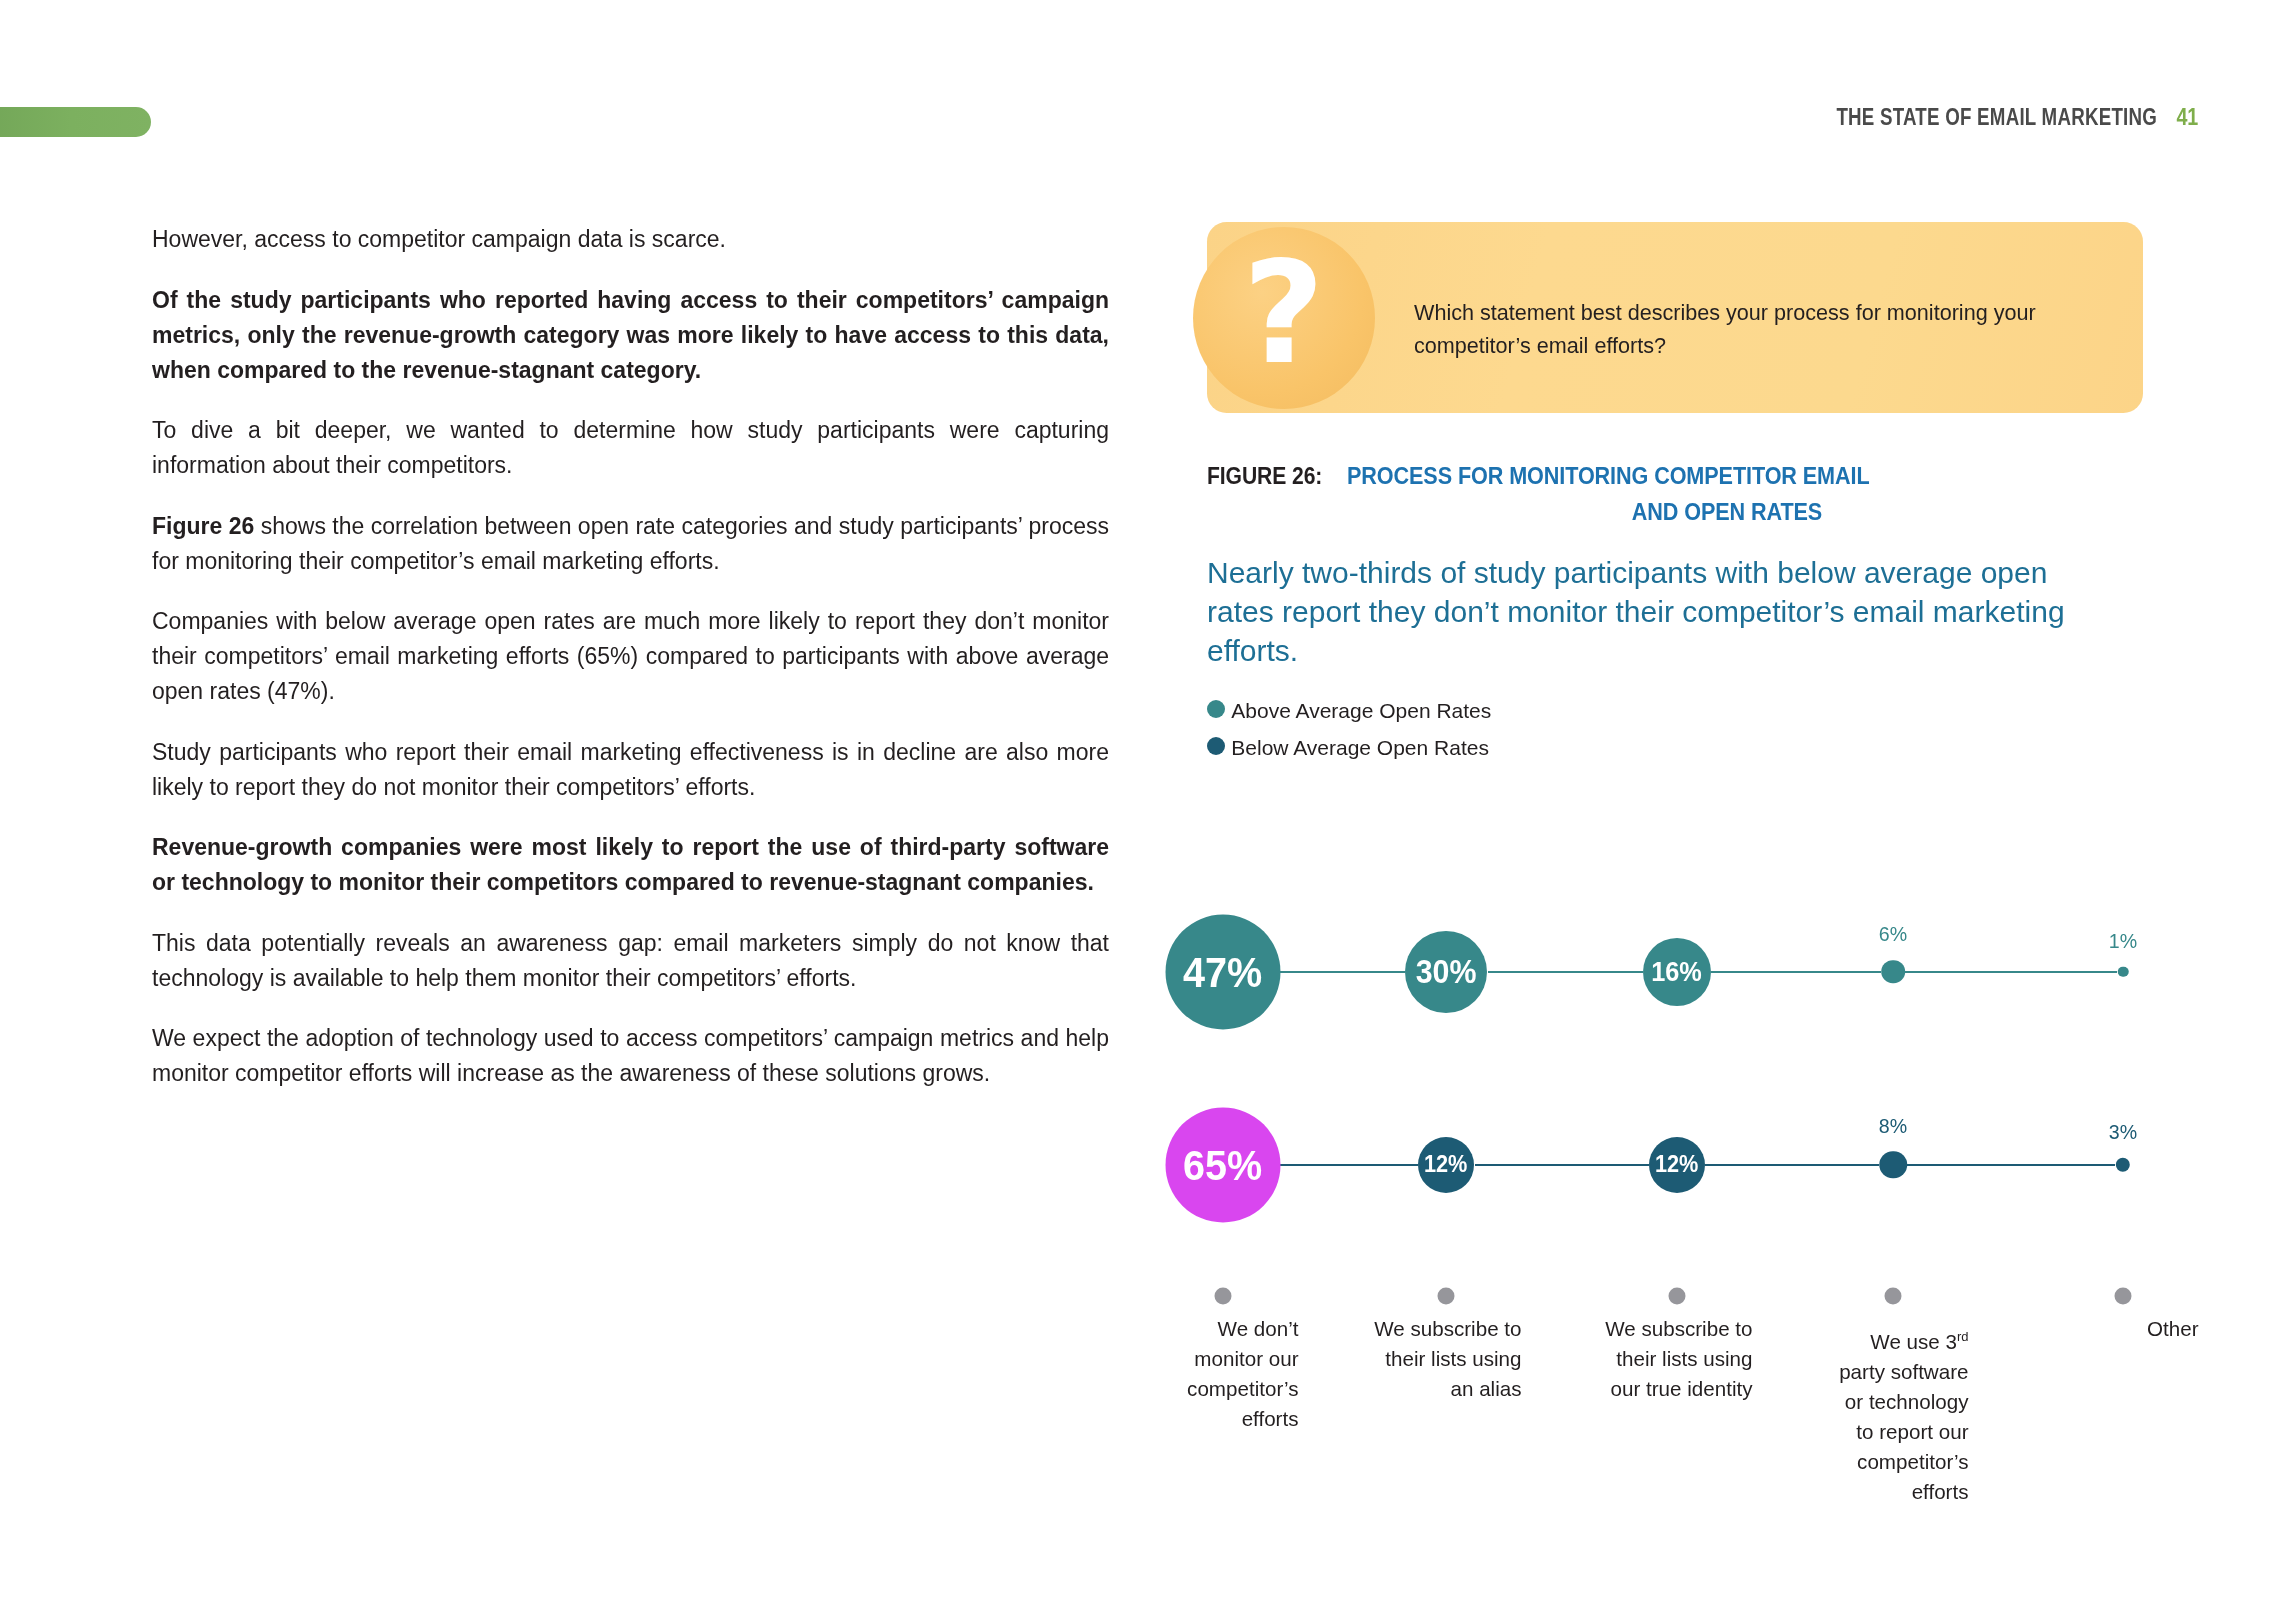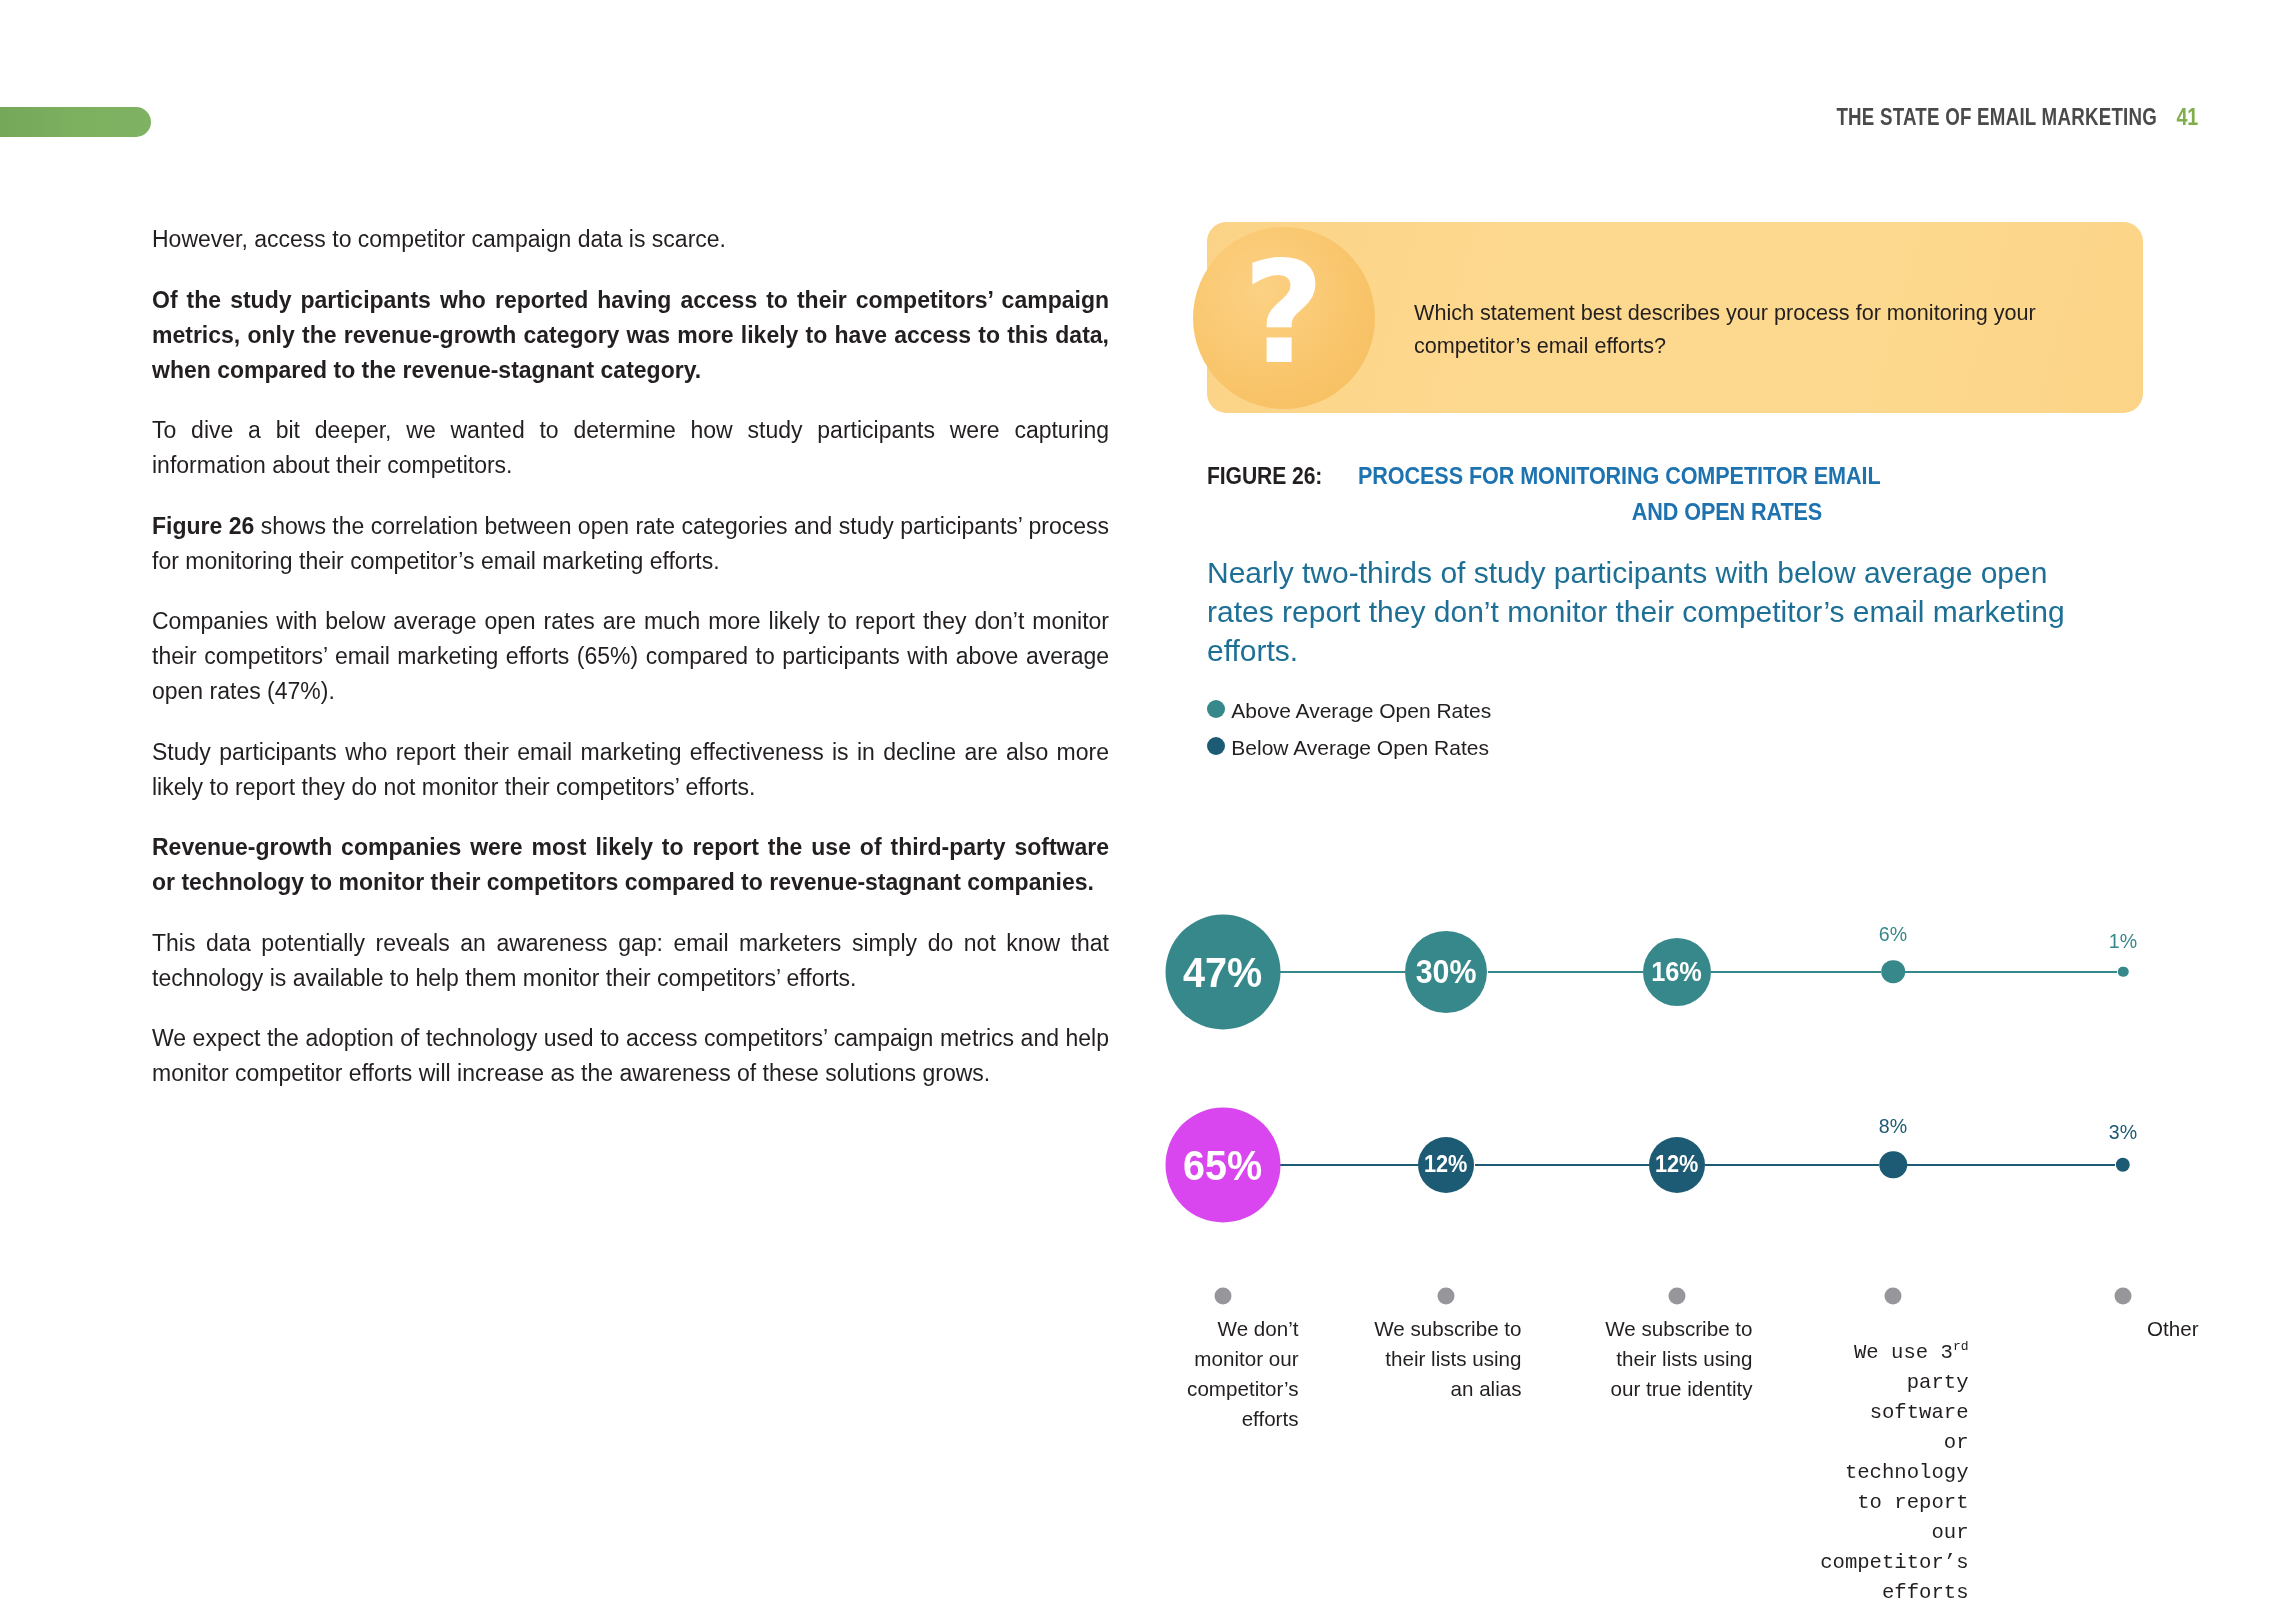--- a/index.html
+++ b/index.html
@@ -117,21 +117,21 @@
 
   
   #fig-heading {
     margin-top: 49px;
     display: block;
     width: 929px;
   }
   #fig-line1 {
     display: flex;
     align-items: flex-start;
-    gap: 20px;
+    gap: 9px;
   }
   #fig-label {
     font-size: 24px;
     font-weight: 700;
     color: #231f20;
     letter-spacing: -0.1px;
     transform: scaleX(0.88);
     transform-origin: left center;
     white-space: nowrap;
   }
@@ -363,21 +363,21 @@
       <div class="axis-label" style="left: 281px; top: 0px;">
         <div>We subscribe to</div>
         <div>their lists using</div>
         <div>an alias</div>
       </div>
       <div class="axis-label" style="left: 512px; top: 0px;">
         <div>We subscribe to</div>
         <div>their lists using</div>
         <div>our true identity</div>
       </div>
-      <div class="axis-label" style="left: 728px; top: 18px; font-family: Liberation Mono, monospace;">
+      <div class="axis-label" style="left: 728px; top: 8px;">
         <div>We use 3<sup>rd</sup></div>
         <div>party software</div>
         <div>or technology</div>
         <div>to report our</div>
         <div>competitor’s</div>
         <div>efforts</div>
       </div>
       <div class="axis-label" style="left: 958px; top: 0px;">
         <div>Other</div>
       </div>

